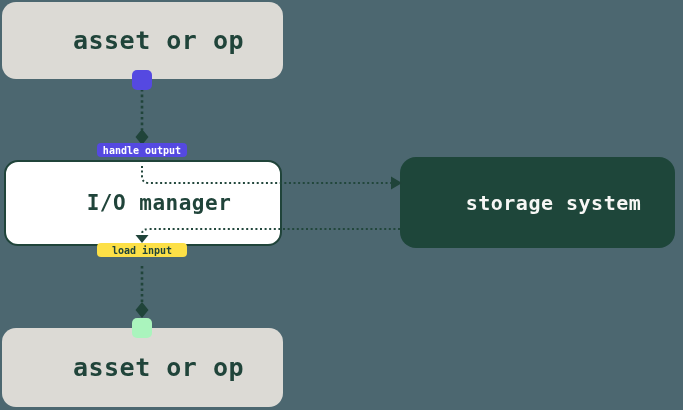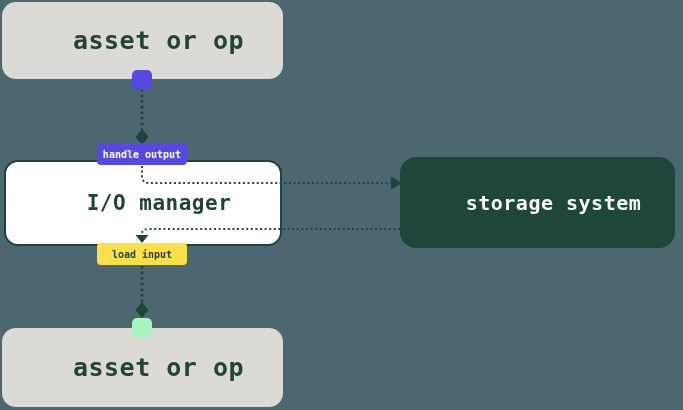--- a/index.html
+++ b/index.html
@@ -50,21 +50,21 @@
   }
   .port {
     position: absolute;
     width: 20px; height: 20px;
     border-radius: 5px;
   }
   .port-output { left: 132px; top: 70px;  background: #5549e1; }
   .port-input  { left: 132px; top: 318px; background: #aaf4bd; }
   .edge-label {
     position: absolute;
-    width: 90px; height: 22px;
+    width: 90px; height: 14px;
     display: flex; align-items: center; justify-content: center;
     border-radius: 4px;
     font-size: 10px;
     font-weight: bold;
     letter-spacing: 0;
   }
   .edge-label-output { left: 97px; top: 143px; background: #5549e1; color: #ffffff; }
   .edge-label-input  { left: 97px; top: 243px; background: #fde047; color: #20443a; }
   svg.wires {
     position: absolute; left: 0; top: 0;

